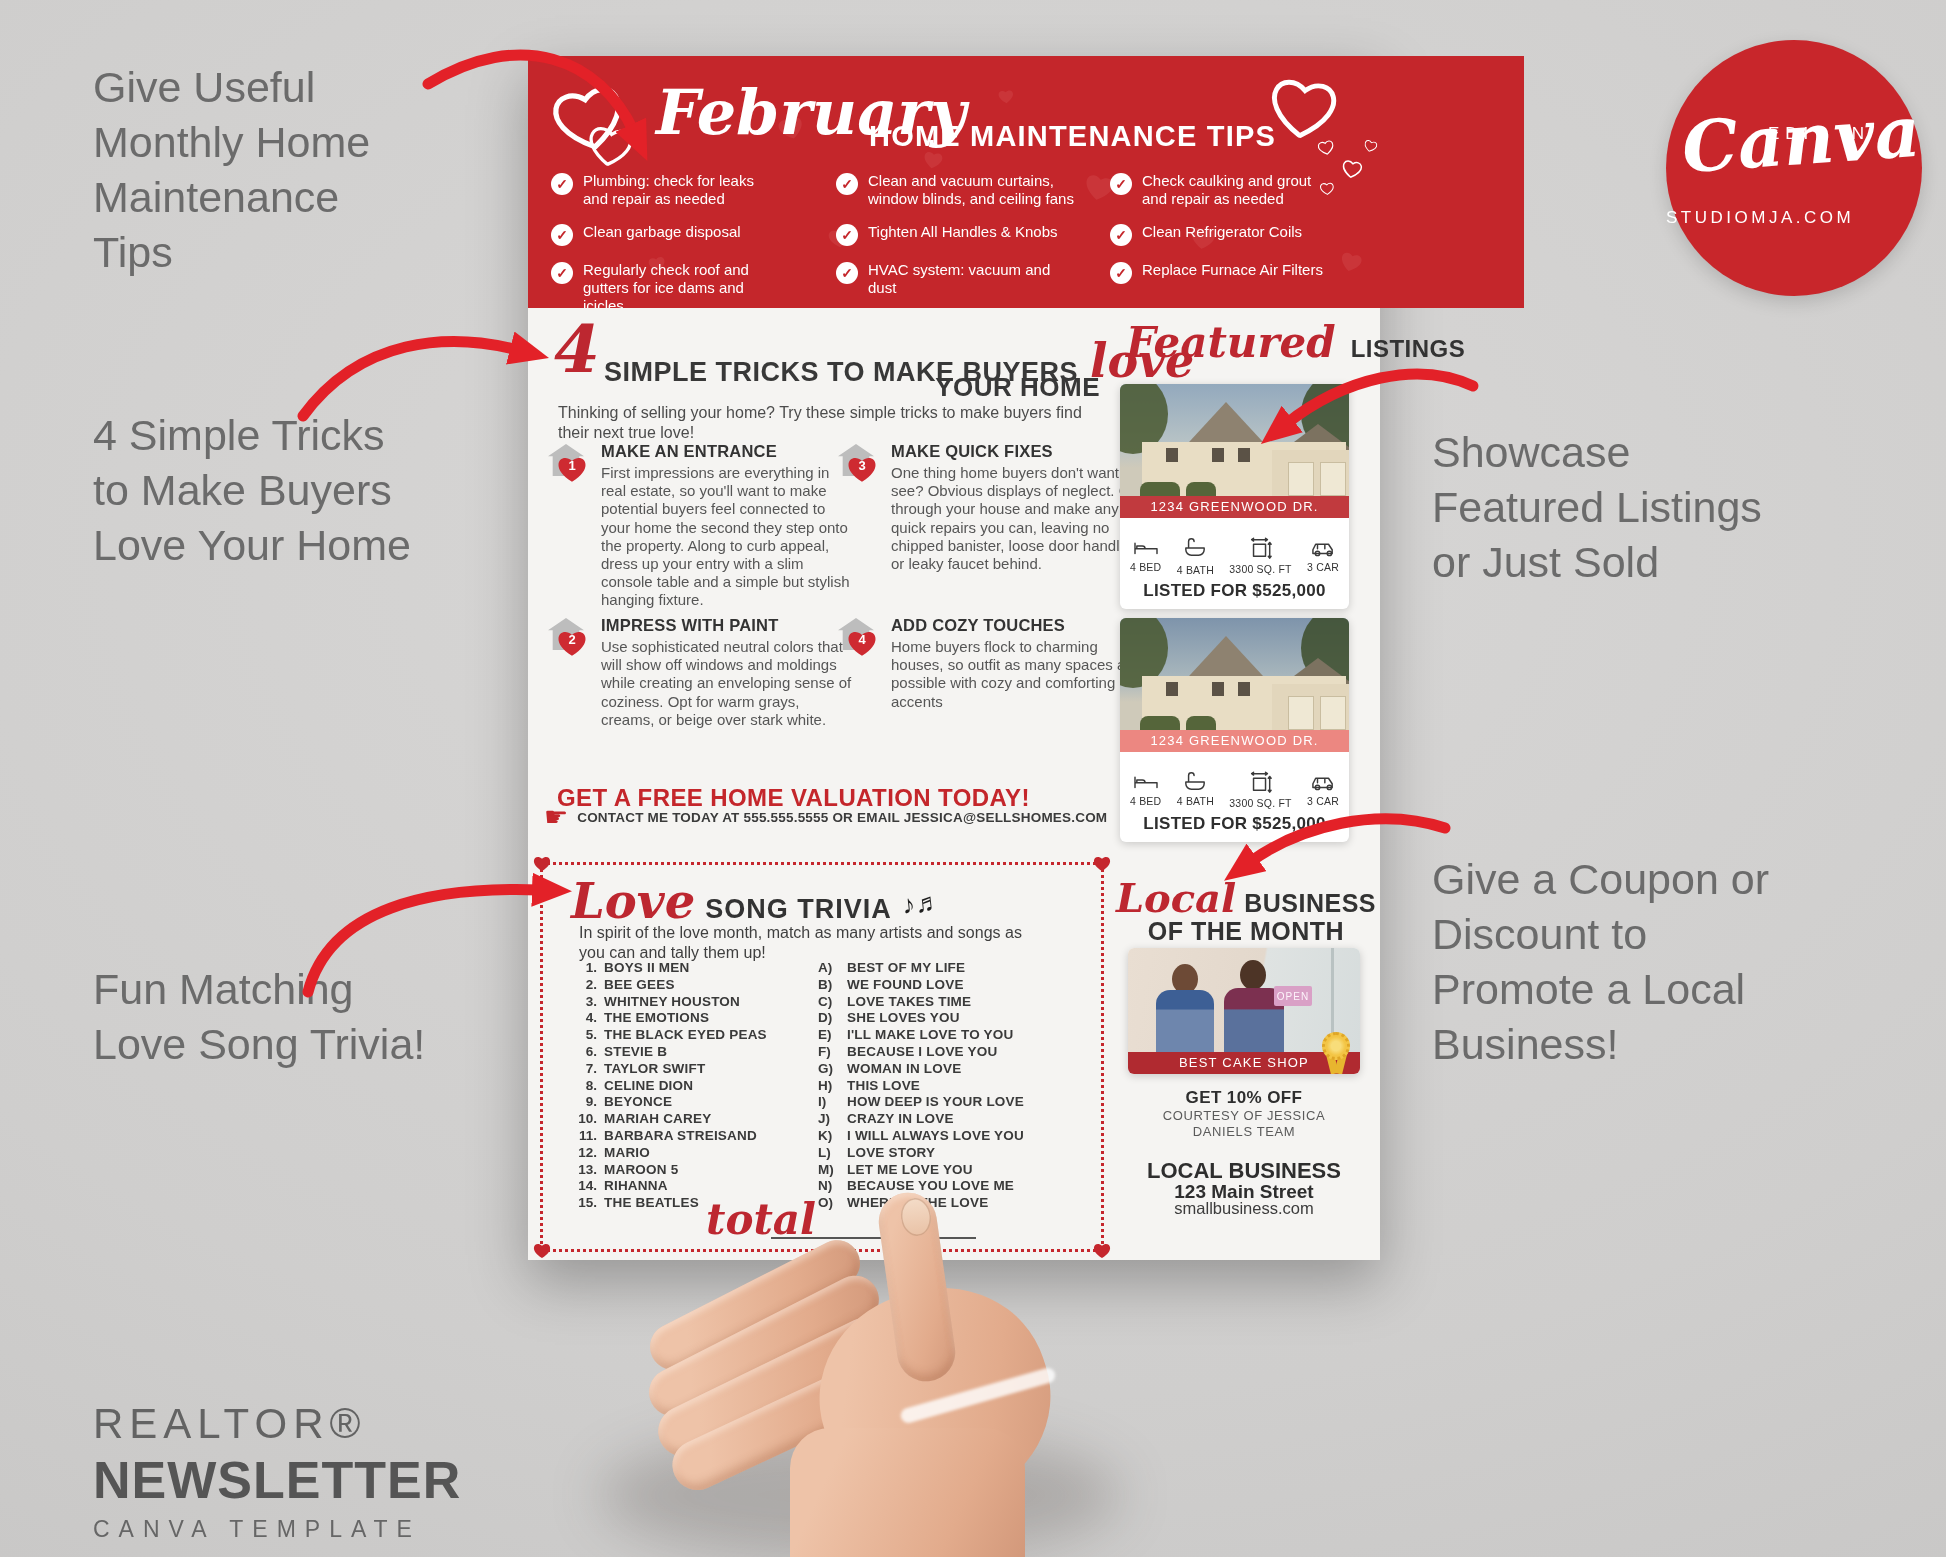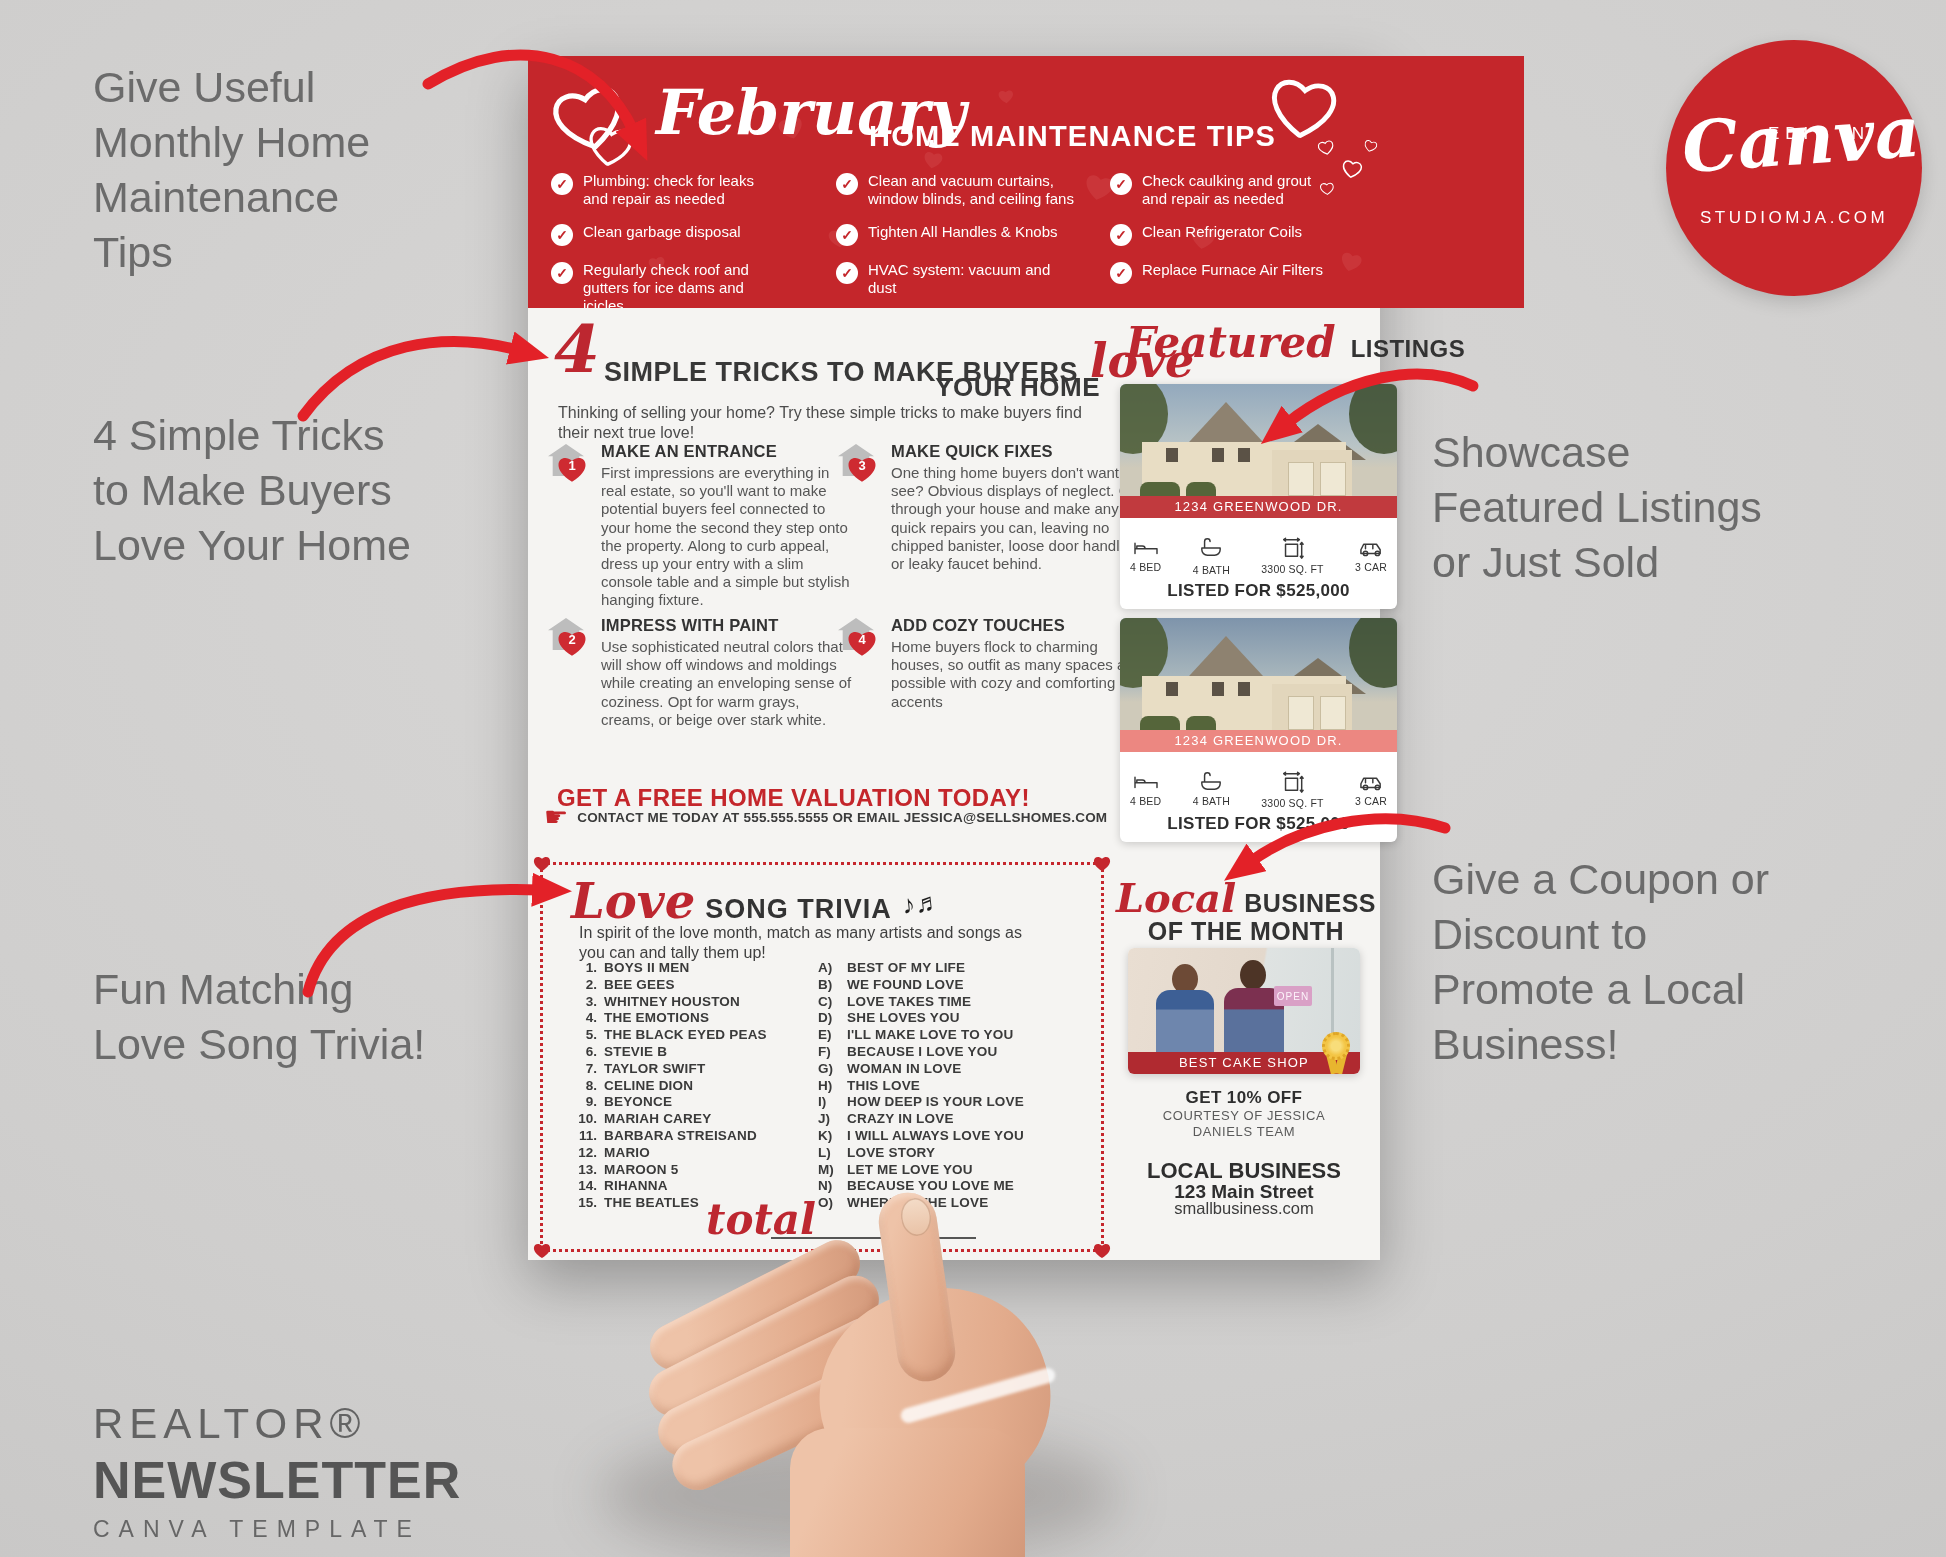--- a/index.html
+++ b/index.html
@@ -56,21 +56,21 @@
   .tip-body{margin-left:53px;margin-top:3px;width:252px;font-size:15px;line-height:18.2px;color:#565656;}
   .cta{position:absolute;left:29px;top:720px;font-size:24px;font-weight:bold;color:#c4262b;letter-spacing:.4px;margin-top:8px;}
   .contact{position:absolute;left:16px;top:748px;display:flex;align-items:center;gap:9px;}
   .contact .fing{font-size:27px;color:#c4262b;line-height:1;}
   .contact .ctxt{font-size:13.5px;font-weight:bold;color:#3b3b3b;letter-spacing:.2px;}
 
   
   .f-head{position:absolute;left:598px;top:262px;display:flex;align-items:baseline;gap:15px;}
   .f-head .fs{font-size:42px;}
   .f-head .fl{font-size:24px;font-weight:bold;color:#333;letter-spacing:.5px;}
-  .card{position:absolute;left:592px;width:277px;background:#fff;border-radius:6px;
+  .card{position:absolute;left:592px;width:229px;background:#fff;border-radius:6px;
         box-shadow:0 2px 8px rgba(0,0,0,.18);overflow:hidden;}
   .photo{position:relative;width:100%;height:112px;overflow:hidden;}
   .banner{height:22px;line-height:22px;text-align:center;color:#fff;font-size:13px;letter-spacing:1.2px;}
   .bn-red{background:#c13a3e;}
   .bn-salmon{background:#ec8781;}
   .info{display:flex;justify-content:space-between;padding:18px 10px 0 10px;}
   .cell{display:flex;flex-direction:column;align-items:center;gap:3px;}
   .cell svg{stroke:#3a3a3a;fill:none;stroke-width:1.6;stroke-linejoin:round;stroke-linecap:round;}
   .cell .lbl{font-size:10.5px;color:#333;letter-spacing:.2px;}
   .price{text-align:center;font-size:17px;font-weight:bold;color:#2e2e2e;margin:5px 0 8px 0;letter-spacing:.3px;}
@@ -130,21 +130,21 @@
   .tv-t{font-size:13.5px;font-weight:bold;color:#3a3a3a;letter-spacing:.2px;}
   .tv-total{position:absolute;left:163px;top:330px;font-size:42px;}
   .tv-line{position:absolute;left:228px;top:372px;width:205px;border-bottom:2px solid #555;}
 
   
   .badge{position:absolute;left:1666px;top:40px;width:256px;height:256px;border-radius:50%;background:#c8262b;z-index:60;
          box-shadow:0 6px 18px rgba(0,0,0,.15);}
   .badge .editin{position:absolute;left:102px;top:84px;font-size:17px;letter-spacing:6px;color:#fff;}
   .badge .brand{position:absolute;left:16px;top:58px;font-family:"DejaVu Serif",serif;font-style:italic;font-weight:bold;
                 font-size:70px;color:#fff;transform:rotate(-4deg);}
-  .badge .site{position:absolute;left:0;top:168px;width:100%;text-align:center;font-size:17px;letter-spacing:3.5px;color:#fff;}
+  .badge .site{position:absolute;left:0;top:168px;width:100%;font-size:17px;letter-spacing:3.5px;color:#fff;}
 
   
   .wm{position:absolute;left:93px;top:1400px;color:#5f5f5f;z-index:6;}
   .wm-1{font-size:42px;letter-spacing:6px;color:#636363;}
   .wm-2{font-size:52px;font-weight:bold;letter-spacing:1px;color:#555;margin-top:2px;}
   .wm-3{font-size:23px;letter-spacing:9px;color:#666;margin-top:6px;}
 
   
   .hand{position:absolute;z-index:70;pointer-events:none;}
   .skin{position:absolute;background:linear-gradient(115deg,#eec3a8 20%,#e2ab8c 70%,#d2987a 100%);}

